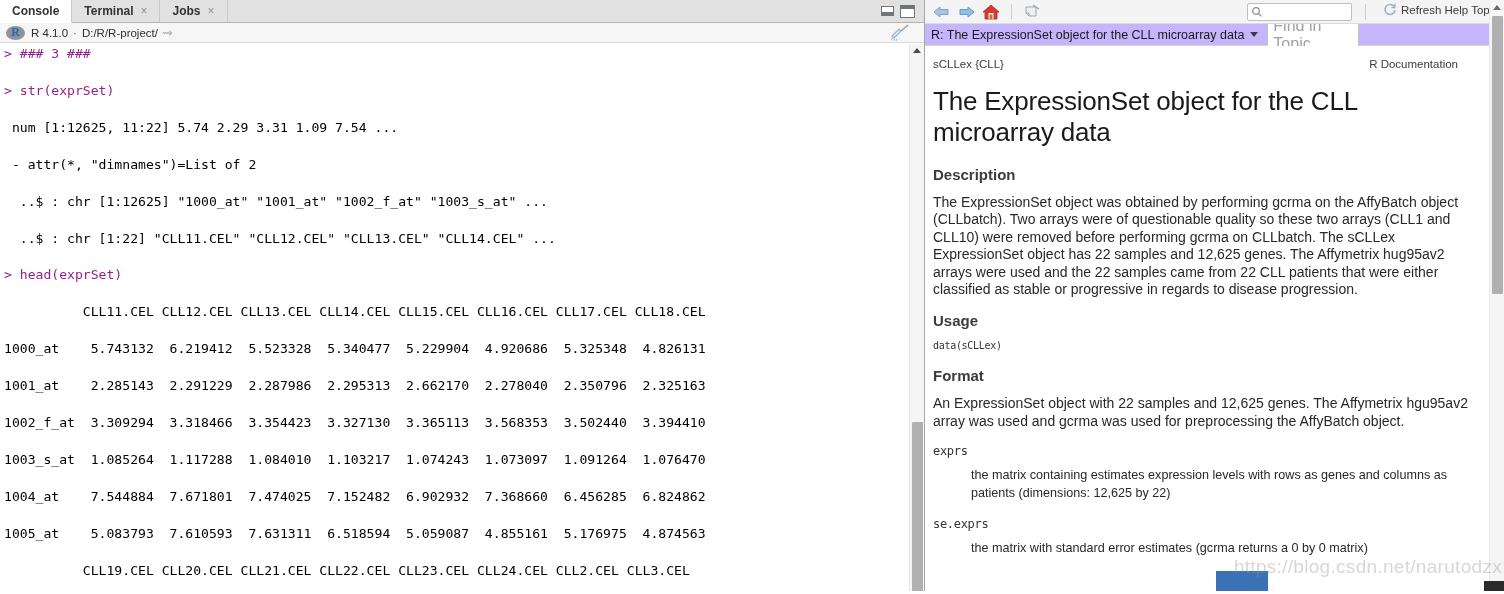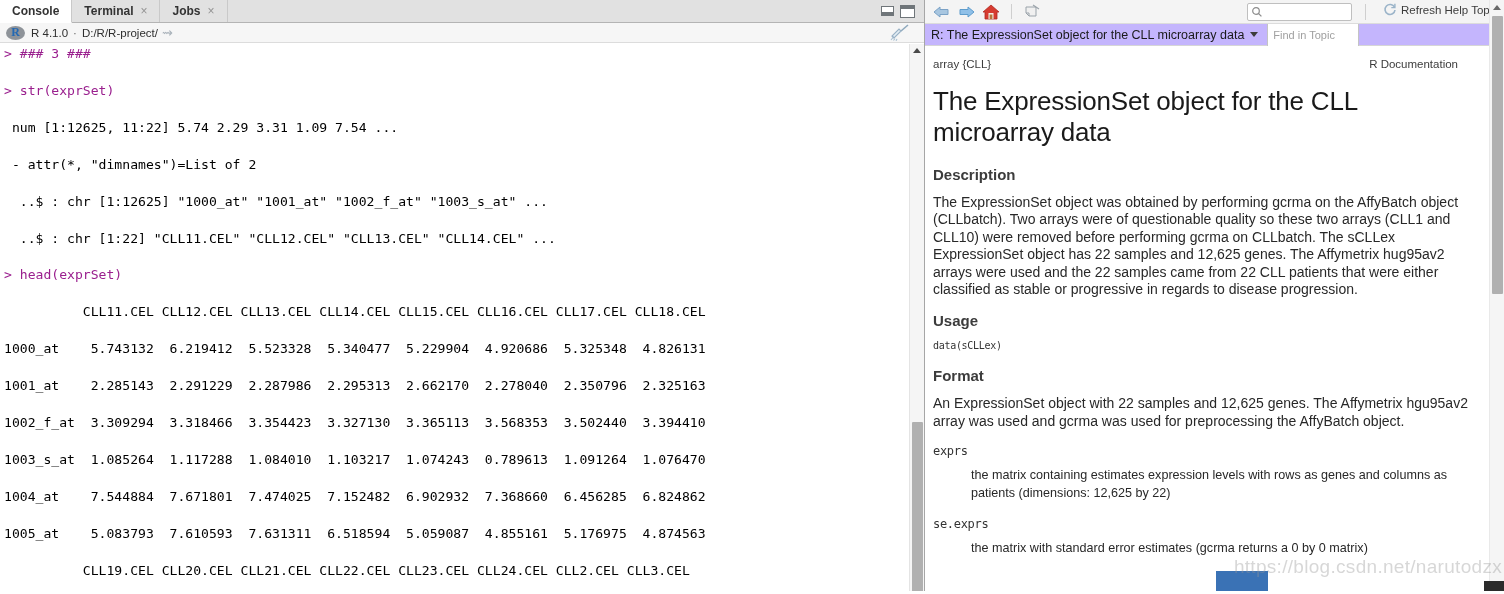--- a/index.html
+++ b/index.html
@@ -236,21 +236,21 @@
     width: 0; height: 0;
     border-left: 4px solid transparent;
     border-right: 4px solid transparent;
     border-top: 5px solid #3c3c3c;
   }
   .find-topic {
     width: 92px; height: 32px;
     background: #ffffff;
     border: 1px solid #c4c4c4;
     border-radius: 2px;
-    font-size: 11px;
+    font-size: 16px;
     color: #a0a0a0;
     display: flex; align-items: center;
     padding-left: 5px;
   }
 
   .help-body {
     flex: 1;
     overflow: hidden;
     position: relative;
     background: #ffffff;
@@ -407,21 +407,21 @@
 <span class="ln prompt">&gt; str(exprSet)</span>
 <span class="ln out"> num [1:12625, 11:22] 5.74 2.29 3.31 1.09 7.54 ...</span>
 <span class="ln out"> - attr(*, "dimnames")=List of 2</span>
 <span class="ln out">  ..$ : chr [1:12625] "1000_at" "1001_at" "1002_f_at" "1003_s_at" ...</span>
 <span class="ln out">  ..$ : chr [1:22] "CLL11.CEL" "CLL12.CEL" "CLL13.CEL" "CLL14.CEL" ...</span>
 <span class="ln prompt">&gt; head(exprSet)</span>
 <span class="ln out">          CLL11.CEL CLL12.CEL CLL13.CEL CLL14.CEL CLL15.CEL CLL16.CEL CLL17.CEL CLL18.CEL</span>
 <span class="ln out">1000_at    5.743132  6.219412  5.523328  5.340477  5.229904  4.920686  5.325348  4.826131</span>
 <span class="ln out">1001_at    2.285143  2.291229  2.287986  2.295313  2.662170  2.278040  2.350796  2.325163</span>
 <span class="ln out">1002_f_at  3.309294  3.318466  3.354423  3.327130  3.365113  3.568353  3.502440  3.394410</span>
-<span class="ln out">1003_s_at  1.085264  1.117288  1.084010  1.103217  1.074243  0.789613  1.091264  1.076470</span>
+<span class="ln out">1003_s_at  1.085264  1.117288  1.084010  1.103217  1.074243  1.073097  1.091264  1.076470</span>
 <span class="ln out">1004_at    7.544884  7.671801  7.474025  7.152482  6.902932  7.368660  6.456285  6.824862</span>
 <span class="ln out">1005_at    5.083793  7.610593  7.631311  6.518594  5.059087  4.855161  5.176975  4.874563</span>
 <span class="ln out">          CLL19.CEL CLL20.CEL CLL21.CEL CLL22.CEL CLL23.CEL CLL24.CEL CLL2.CEL CLL3.CEL</span>
 
 
 
 
 
 
 
@@ -493,21 +493,21 @@
     </div>
 
     <div class="topic-bar">
       <span class="topic-title">R: The ExpressionSet object for the CLL microarray data</span>
       <span class="topic-caret"></span>
       <span class="find-topic">Find in Topic</span>
     </div>
 
     <div class="help-body">
       <div class="help-meta">
-        <span>array {CLL}</span>
+        <span>sCLLex {CLL}</span>
         <span>R Documentation</span>
       </div>
 
       <h1 class="help-h1">The ExpressionSet object for the CLL microarray data</h1>
 
       <h2 class="help-h2">Description</h2>
       <p class="help-p">The ExpressionSet object was obtained by performing gcrma on the AffyBatch object (CLLbatch). Two arrays were of questionable quality so these two arrays (CLL1 and CLL10) were removed before performing gcrma on CLLbatch. The sCLLex ExpressionSet object has 22 samples and 12,625 genes. The Affymetrix hug95av2 arrays were used and the 22 samples came from 22 CLL patients that were either classified as stable or progressive in regards to disease progression.</p>
 
       <h2 class="help-h2">Usage</h2>
       <div class="help-code">data(sCLLex)</div>

